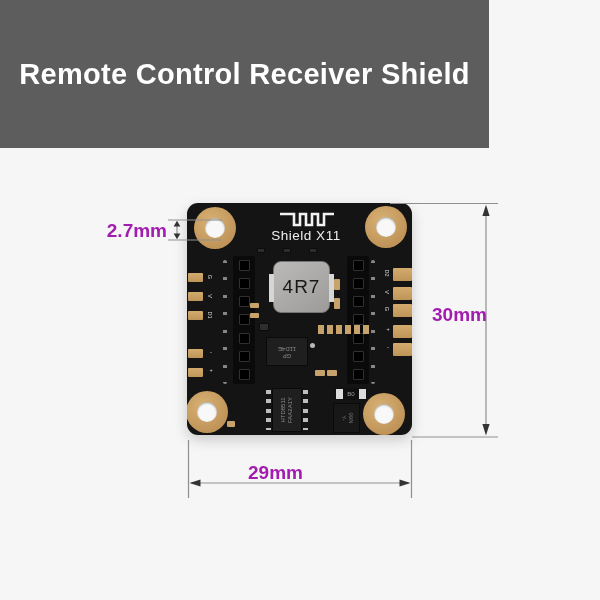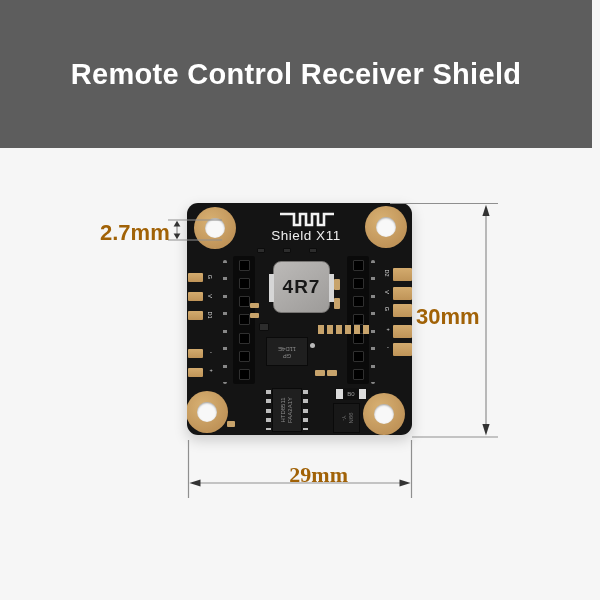--- a/index.html
+++ b/index.html
@@ -1,20 +1,20 @@
 <!DOCTYPE html>
 <html><head>
 <meta charset="utf-8">
 <style>
   * { margin:0; padding:0; box-sizing:border-box; }
   html,body { width:600px; height:600px; font-family:"Liberation Sans", sans-serif; }
   .page { position:relative; width:600px; height:600px; background:#f6f6f6; overflow:hidden; }
 
   
-  .banner { position:absolute; left:0; top:0; width:592px; height:148px; background:#5d5d5d;
+  .banner { position:absolute; left:0; top:0; width:489px; height:148px; background:#5d5d5d;
             display:flex; flex-direction:column; justify-content:center; align-items:center; }
   .banner-line { color:#ffffff; font-size:29px; font-weight:700; line-height:46px; letter-spacing:.3px; text-align:center; }
 
   
   .board { position:absolute; left:187px; top:203px; width:225px; height:232px;
            background:#141414; border-radius:11px; box-shadow:0 5px 14px rgba(0,0,0,.18);
            overflow:hidden; z-index:2; }
   .hole { position:absolute; width:42px; height:42px; border-radius:50%;
           background:radial-gradient(circle at 40% 35%, #d8b173, #c09459 70%); }
   .hole::after { content:""; position:absolute; left:11px; top:11px; width:20px; height:20px;
@@ -32,21 +32,21 @@
                  display:flex; flex-direction:column; justify-content:space-between; padding:4px 0; align-items:center; }
   .header-conn.left { left:46px; top:53px; }
   .header-conn.right { left:160px; top:53px; }
   .header-hole { width:11px; height:11px; background:#000; border:1.5px solid #303030; border-radius:1px; }
 
   .inductor { position:absolute; left:86px; top:58px; width:57px; height:52px;
               background:linear-gradient(145deg,#bcbab8,#9d9b99); border:1px solid #767472; border-radius:8px;
               display:flex; align-items:center; justify-content:center; }
   .inductor::before, .inductor::after { content:""; position:absolute; top:12px; width:5px; height:28px; background:#d6d6d6; }
   .inductor::before { left:-5px; } .inductor::after { right:-5px; }
-  .inductor-label { font-size:19px; font-weight:700; color:#171717; letter-spacing:1px; }
+  .inductor-label { font-size:19px; font-weight:400; color:#171717; letter-spacing:1px; }
 
   .chip { position:absolute; background:#1f1f1f; border:1px solid #0a0a0a;
           display:flex; align-items:center; justify-content:center; overflow:hidden; }
   .chip-text { color:#8d8d8d; font-size:6px; line-height:7px; text-align:center; white-space:nowrap; }
   .chip-center { left:79px; top:134px; width:42px; height:29px; }
   .chip-center .chip-text { transform:rotate(180deg); }
   .chip-htd { left:85px; top:185px; width:30px; height:44px; }
   .chip-htd .chip-text { transform:rotate(-90deg); }
   .chip-99n { left:146px; top:200px; width:27px; height:30px; background:#181818; }
   .chip-99n .chip-text { transform:rotate(90deg); color:#6f6f6f; }
@@ -69,24 +69,24 @@
   .smd.dark { background:#2d2d2d; border:1px solid #0c0c0c; }
   .smd.lite { background:#b9b9b9; }
   .dotcol { position:absolute; width:4px; height:124px; top:57px;
             background:repeating-linear-gradient(#9b9b9b 0 3px, transparent 3px 17.5px); border-radius:2px; opacity:.85; }
   .dotcol.l { left:36px; } .dotcol.r { left:184px; }
   .padrow { position:absolute; left:131px; top:122px; width:52px; height:9px;
             background:repeating-linear-gradient(90deg,#c7a36b 0 6px, transparent 6px 9px); }
 
   
   .dim-svg { position:absolute; left:0; top:0; width:600px; height:600px; z-index:5; pointer-events:none; }
-  .dim-label { position:absolute; z-index:6; color:#a16207; font-size:22px; font-weight:700; }
+  .dim-label { position:absolute; z-index:6; color:#a21caf; font-size:19px; font-weight:700; }
   .dim-27 { left:100px; top:220px; width:67px; text-align:right; }
-  .dim-30 { left:416px; top:304px; }
-  .dim-29 { left:248px; top:462px; width:100px; text-align:right;font-family:Liberation Serif, serif; }
+  .dim-30 { left:432px; top:304px; }
+  .dim-29 { left:248px; top:462px; width:100px; text-align:left; }
 
   
   .footer-note { position:absolute; right:36px; top:552px; color:#9e9e9e; font-size:13.5px; }
 </style>
 </head>
 <body>
 
 <div class="page">
 
   <div class="banner">

